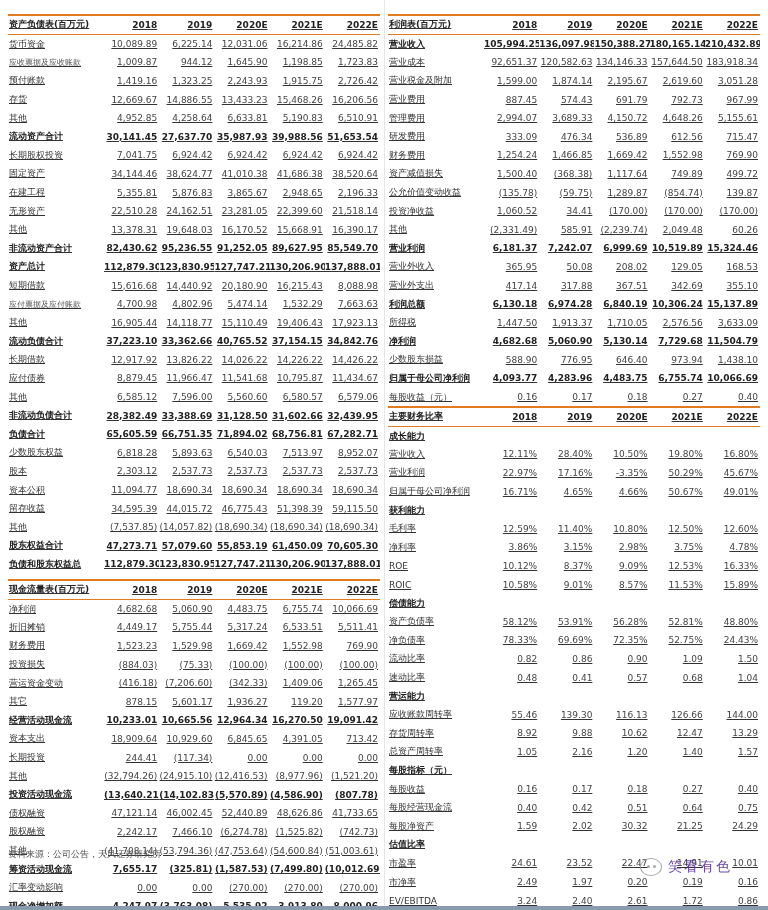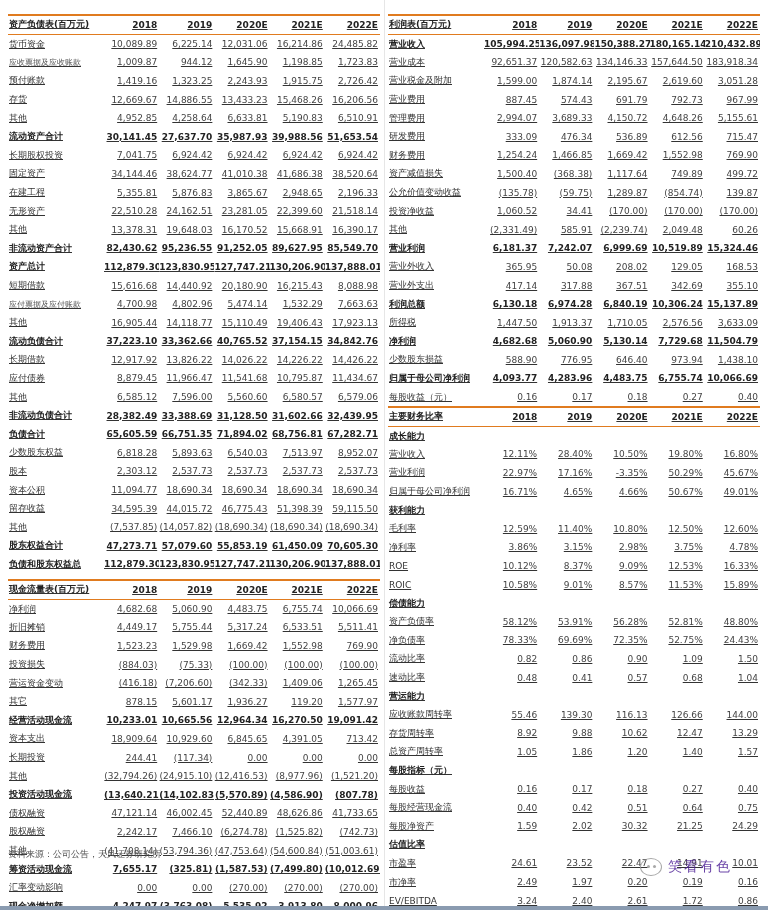--- a/index.html
+++ b/index.html
@@ -817,21 +817,21 @@
           <td class="lbl">存货周转率</td>
           <td class="num">8.92</td>
           <td class="num">9.88</td>
           <td class="num">10.62</td>
           <td class="num">12.47</td>
           <td class="num">13.29</td>
         </tr>
         <tr>
           <td class="lbl">总资产周转率</td>
           <td class="num">1.05</td>
-          <td class="num">1.86</td>
+          <td class="num">2.16</td>
           <td class="num">1.20</td>
           <td class="num">1.40</td>
           <td class="num">1.57</td>
         </tr>
         <tr class="bold">
           <td class="lbl">每股指标（元）</td>
           <td class="num"></td>
           <td class="num"></td>
           <td class="num"></td>
           <td class="num"></td>

